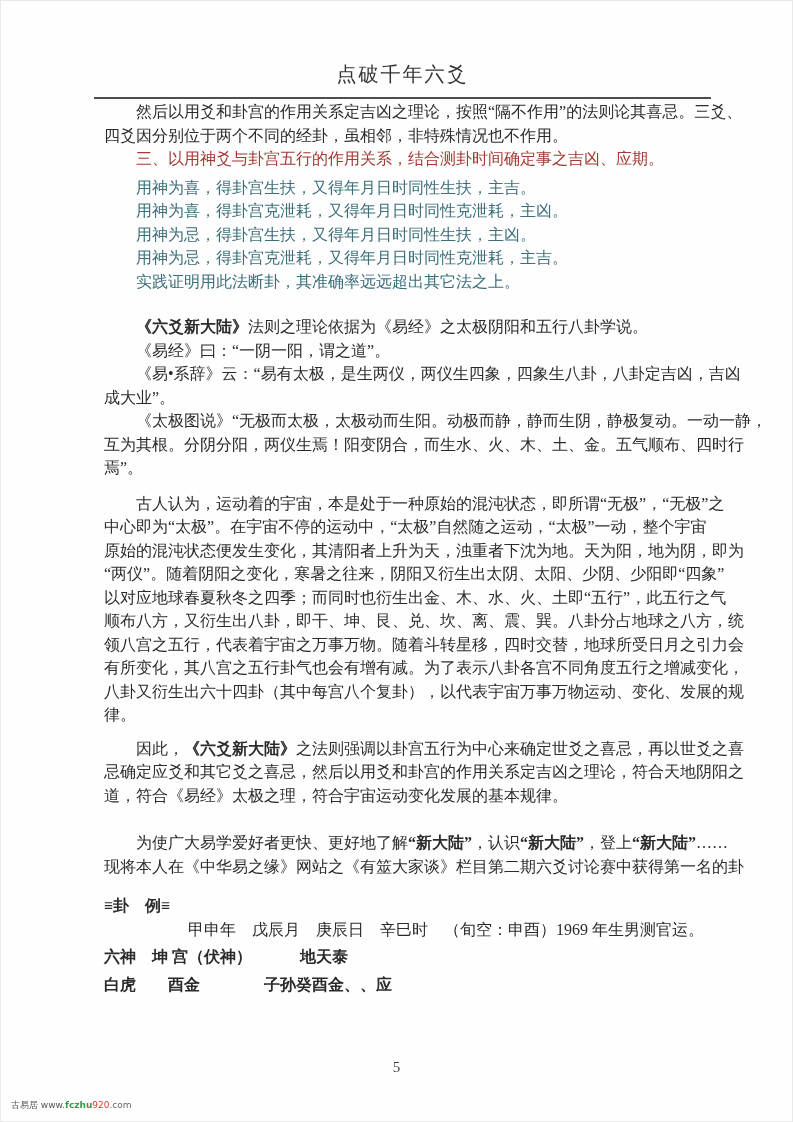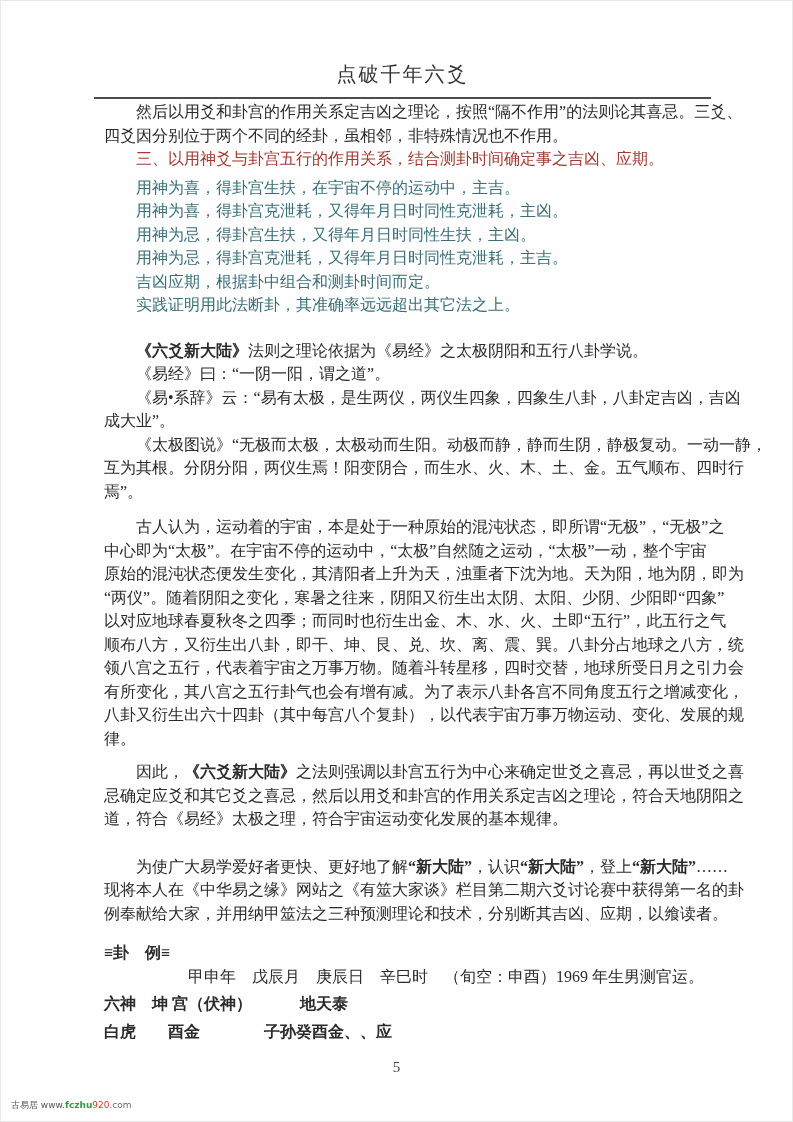--- a/index.html
+++ b/index.html
@@ -50,25 +50,24 @@
 
 <div class="doc">
     <div style="margin-top: 0px;">
       <div class="line indent"><span>然后以用爻和卦宫的作用关系定吉凶之理论，按照“隔不作用”的法则论其喜忌。三爻、</span></div>
       <div class="line"><span>四爻因分别位于两个不同的经卦，虽相邻，非特殊情况也不作用。</span></div>
     </div>
     <div style="margin-top: 0px;">
       <div class="line indent c-red"><span>三、以用神爻与卦宫五行的作用关系，结合测卦时间确定事之吉凶、应期。</span></div>
     </div>
     <div style="margin-top: 5px;">
-      <div class="line indent c-teal"><span>用神为喜，得卦宫生扶，在宇宙不停的运动中，主吉。</span></div>
+      <div class="line indent c-teal"><span>用神为喜，得卦宫生扶，又得年月日时同性生扶，主吉。</span></div>
       <div class="line indent c-teal"><span>用神为喜，得卦宫克泄耗，又得年月日时同性克泄耗，主凶。</span></div>
       <div class="line indent c-teal"><span>用神为忌，得卦宫生扶，又得年月日时同性生扶，主凶。</span></div>
       <div class="line indent c-teal"><span>用神为忌，得卦宫克泄耗，又得年月日时同性克泄耗，主吉。</span></div>
-      <div class="line indent c-teal"><span>吉凶应期，根据卦中组合和测卦时间而定。</span></div>
       <div class="line indent c-teal"><span>实践证明用此法断卦，其准确率远远超出其它法之上。</span></div>
     </div>
     <div style="margin-top: 22px;">
       <div class="line indent"><span class="b">《六爻新大陆》</span><span>法则之理论依据为《易经》之太极阴阳和五行八卦学说。</span></div>
       <div class="line indent"><span>《易经》曰：“一阴一阳，谓之道”。</span></div>
       <div class="line indent"><span>《易•系辞》云：“易有太极，是生两仪，两仪生四象，四象生八卦，八卦定吉凶，吉凶</span></div>
       <div class="line"><span>成大业”。</span></div>
     </div>
     <div style="margin-top: 0px;">
       <div class="line indent"><span>《太极图说》“无极而太极，太极动而生阳。动极而静，静而生阴，静极复动。一动一静，</span></div>
@@ -88,21 +87,20 @@
       <div class="line"><span>律。</span></div>
     </div>
     <div style="margin-top: 10px;">
       <div class="line indent"><span>因此，</span><span class="b">《六爻新大陆》</span><span>之法则强调以卦宫五行为中心来确定世爻之喜忌，再以世爻之喜</span></div>
       <div class="line"><span>忌确定应爻和其它爻之喜忌，然后以用爻和卦宫的作用关系定吉凶之理论，符合天地阴阳之</span></div>
       <div class="line"><span>道，符合《易经》太极之理，符合宇宙运动变化发展的基本规律。</span></div>
     </div>
     <div style="margin-top: 24px;">
       <div class="line indent"><span>为使广大易学爱好者更快、更好地了解</span><span class="b">“新大陆”</span><span>，认识</span><span class="b">“新大陆”</span><span>，登上</span><span class="b">“新大陆”</span><span>……</span></div>
       <div class="line"><span>现将本人在《中华易之缘》网站之《有筮大家谈》栏目第二期六爻讨论赛中获得第一名的卦</span></div>
-      <div class="line"><span>例奉献给大家，并用纳甲筮法之三种预测理论和技术，分别断其吉凶、应期，以飨读者。</span></div>
     </div>
     <div style="margin-top: 16px;">
       <div class="line"><span class="b">≡卦　例≡</span></div>
     </div>
     <div style="margin-top: 0px; text-align: right;">
       <div class="line"><span>甲申年　戊辰月　庚辰日　辛巳时　（旬空：申酉）1969 年生男测官运。</span></div>
     </div>
     <div style="margin-top: 4px;">
       <div class="line"><span class="b">六神　坤 宫（伏神）　　　地天泰</span></div>
     </div>

